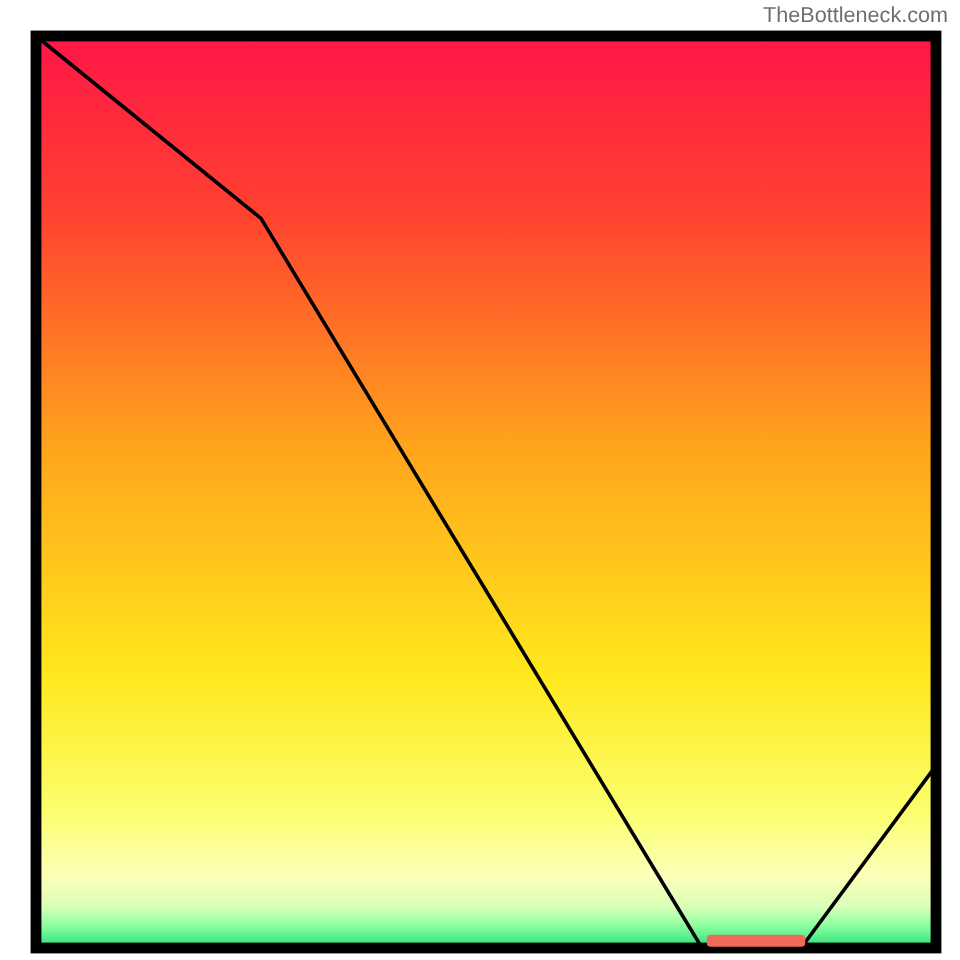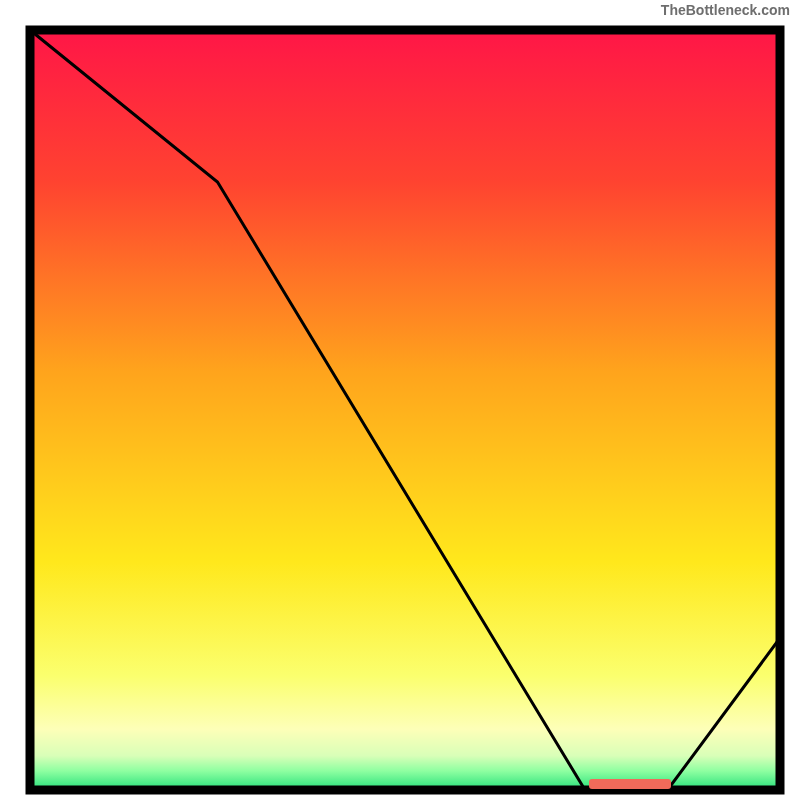--- a/index.html
+++ b/index.html
@@ -13,22 +13,22 @@
   }
   .chart-wrap {
     position: relative;
     width: 800px;
     height: 800px;
   }
   .watermark {
     position: absolute;
     top: 2px;
     right: 10px;
-    font-size: 14px;
-    font-weight: 700;
+    font-size: 18px;
+    font-weight: 400;
     color: #6e6e6e;
   }
   svg {
     display: block;
   }
 </style>
 </head>
 <body>
 
 <div class="chart-wrap">

